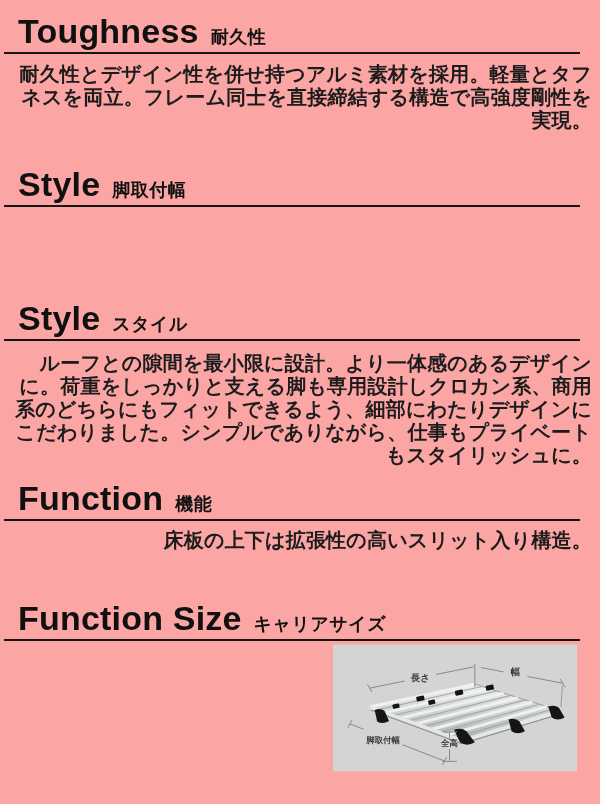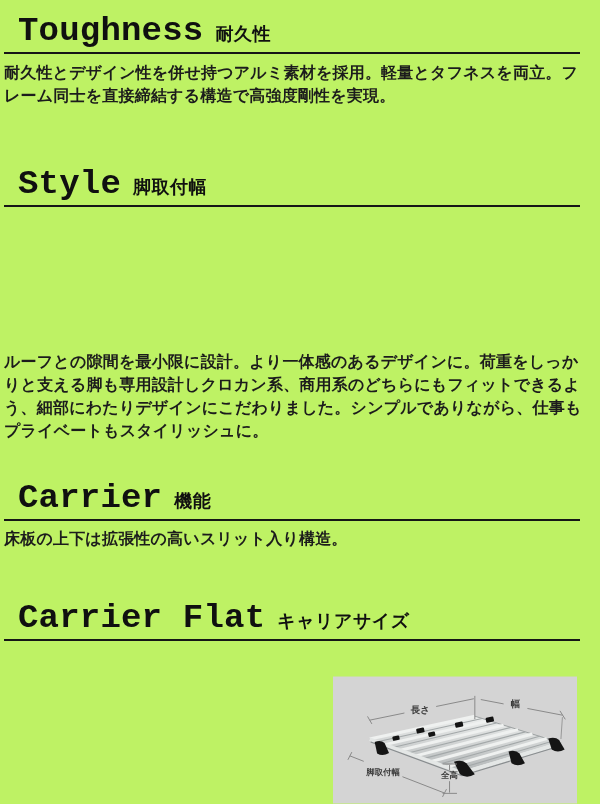--- a/index.html
+++ b/index.html
@@ -1,69 +1,72 @@
 <!DOCTYPE html>
 <html><head>
 <meta charset="utf-8">
 <style>
   html, body { margin:0; padding:0; background:#ffffff; }
   #page {
-    position:relative; width:600px; height:804px; background:#bef264;
-    font-family:Liberation Mono, monospace;
+    position:relative; width:600px; height:804px; background:#fca5a5;
+    font-family:Liberation Sans, sans-serif;
     overflow:hidden;
   }
   .sec-head {
     position:absolute; left:4px; width:576px; height:46px;
     box-sizing:border-box; padding-left:14px;
     border-bottom:2.5px solid #161616;
     font-size:34px; line-height:46px; font-weight:600; color:#101010;
     white-space:nowrap; letter-spacing:0.2px;
   }
   .sec-head .ja {
     font-size:18px; font-weight:700; margin-left:12px; letter-spacing:0.5px;
   }
   .sec-body {
     position:absolute; left:4px; width:588px;
-    font-size:16px; line-height:23px; font-weight:600; color:#1c1c1c;
-    word-break:break-all; letter-spacing:0.2px;
+    font-size:20px; line-height:23px; font-weight:600; color:#1c1c1c;
+    word-break:break-all; letter-spacing:0.2px;text-align:right;
   }
   .hd1 { top:8px; }   .bd1 { top:63px; }
   .hd2 { top:161px; } .bd2 { top:217px; }
   .hd3 { top:295px; } .bd3 { top:352px; }
   .hd4 { top:475px; } .bd4 { top:529px; }
   .hd5 { top:595px; }
   #diagram-box {
-    position:absolute; left:333px; top:676px; width:266px; height:128px;
+    position:absolute; left:333px; top:644px; width:266px; height:128px;
   }
   #diagram-box svg { display:block; }
   .dimtext { fill:#3b3b3b; font-weight:600; }
 </style>
 </head>
 <body>
 
 <div id="page">
 
   <div class="sec-head hd1">
     <span>Toughness</span><span class="ja">耐久性</span>
   </div>
   <div class="sec-body bd1">耐久性とデザイン性を併せ持つアルミ素材を採用。軽量とタフネスを両立。フレーム同士を直接締結する構造で高強度剛性を実現。</div>
 
   <div class="sec-head hd2">
     <span>Style</span><span class="ja">脚取付幅</span>
   </div>
 
+  <div class="sec-head hd3">
+    <span>Style</span><span class="ja">スタイル</span>
+  </div>
   <div class="sec-body bd3">ルーフとの隙間を最小限に設計。より一体感のあるデザインに。荷重をしっかりと支える脚も専用設計しクロカン系、商用系のどちらにもフィットできるよう、細部にわたりデザインにこだわりました。シンプルでありながら、仕事もプライベートもスタイリッシュに。</div>
 
   <div class="sec-head hd4">
-    <span>Carrier</span><span class="ja">機能</span>
+    <span>Function</span><span class="ja">機能</span>
   </div>
   <div class="sec-body bd4">床板の上下は拡張性の高いスリット入り構造。</div>
 
   <div class="sec-head hd5">
-    <span>Carrier Flat</span><span class="ja">キャリアサイズ</span>
+    <span>Function Size</span><span class="ja">キャリアサイズ</span>
   </div>
 
   <div id="diagram-box">
     <svg width="244" height="128" viewBox="0 0 246 128" xmlns="http://www.w3.org/2000/svg">
       <defs>
         <linearGradient id="plat" x1="0" y1="0" x2="0" y2="1">
           <stop offset="0" stop-color="#edefee"></stop>
           <stop offset="1" stop-color="#b2b6b7"></stop>
         </linearGradient>
       </defs>

